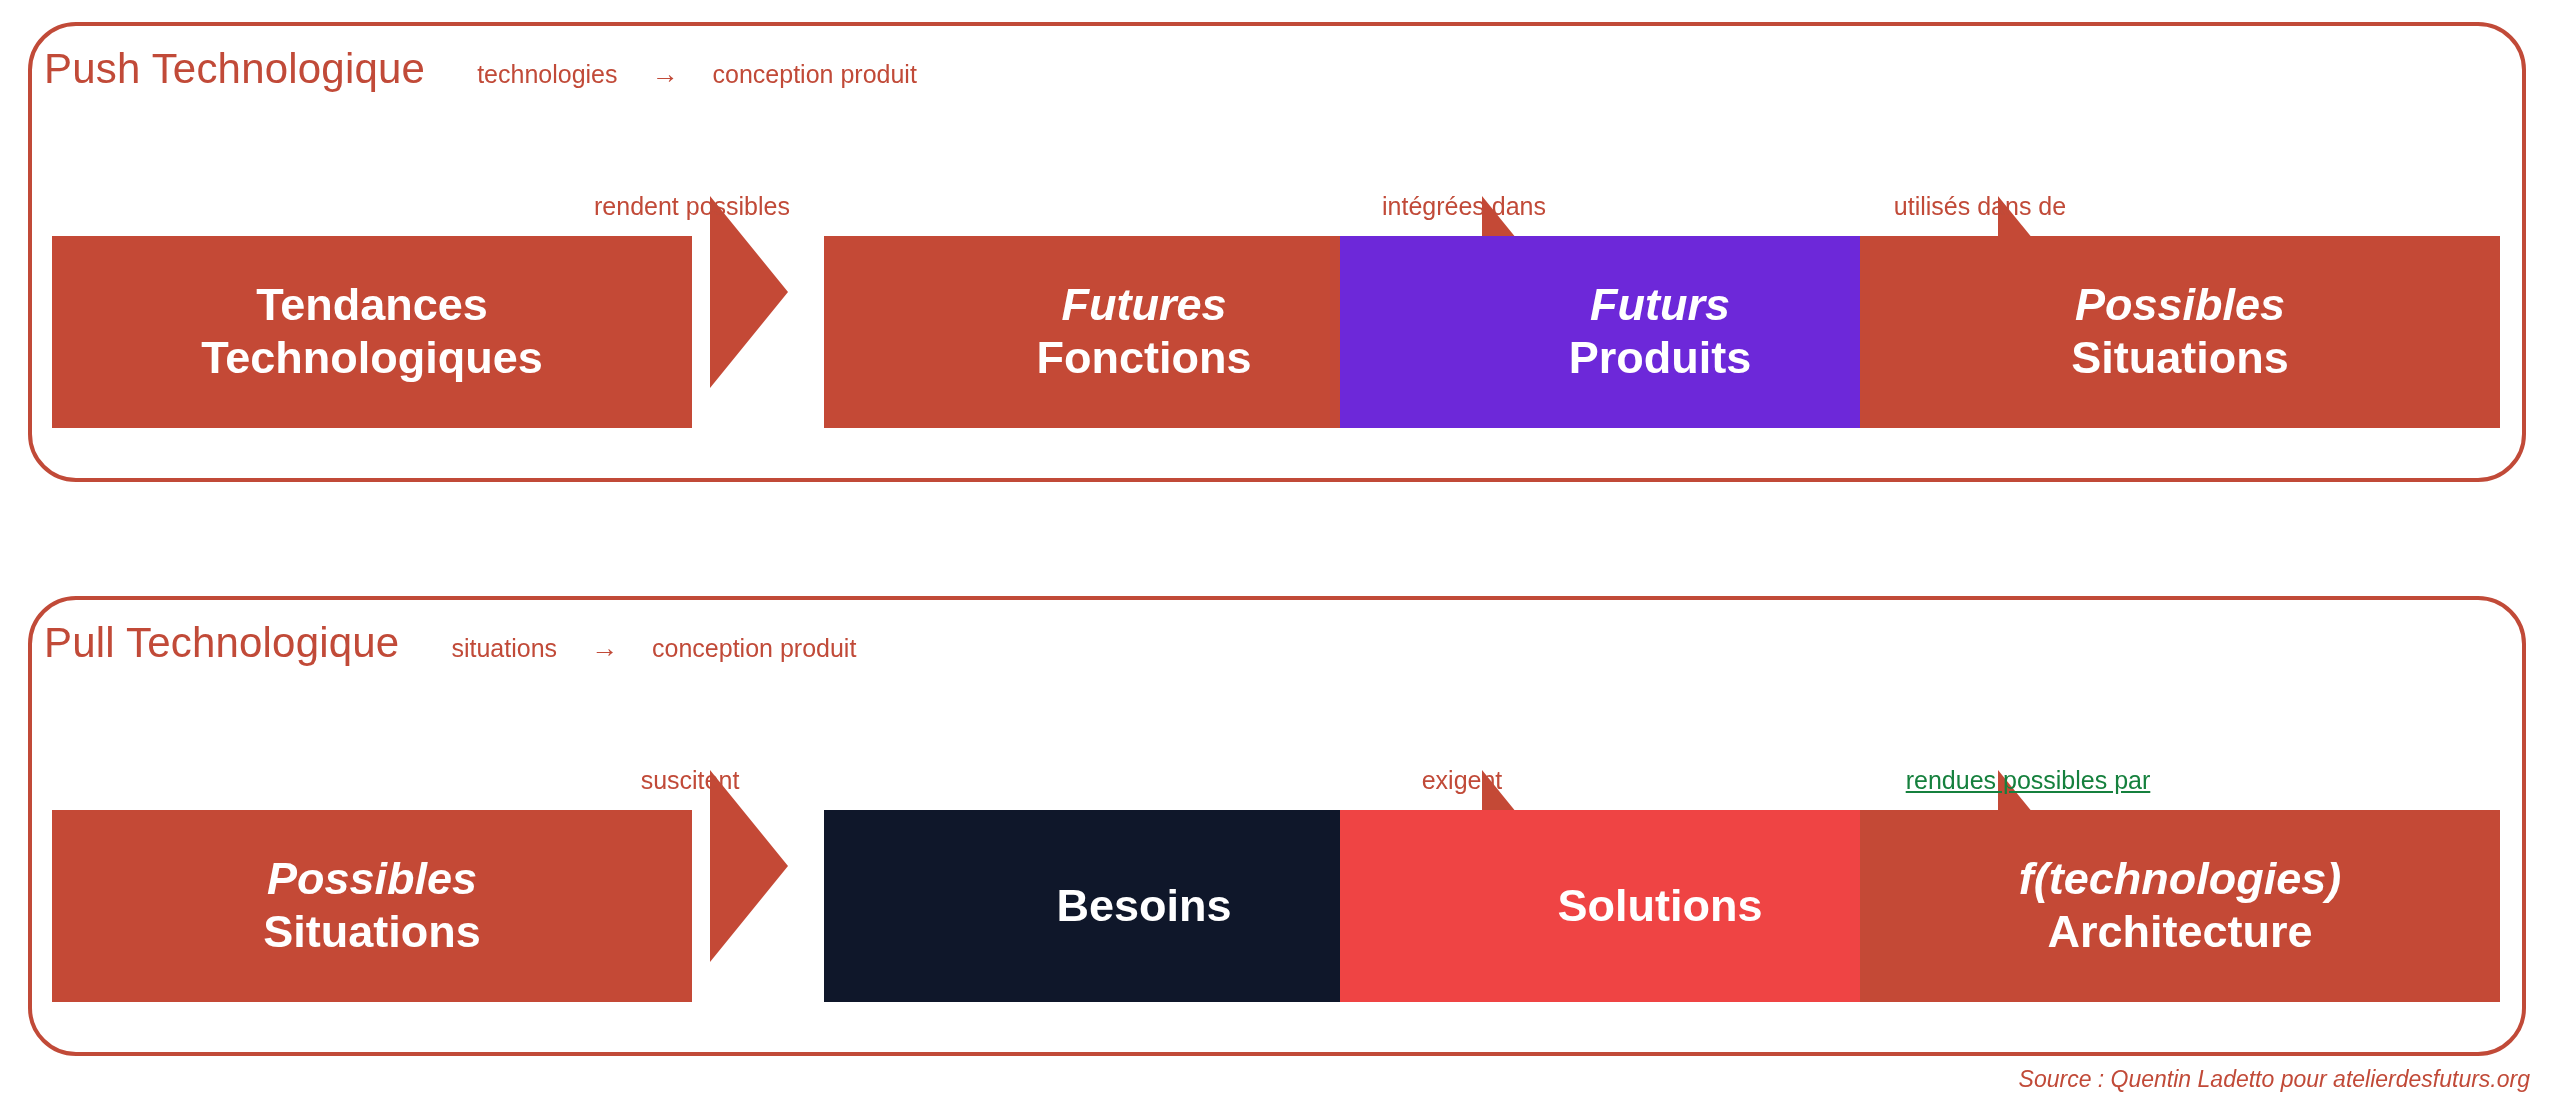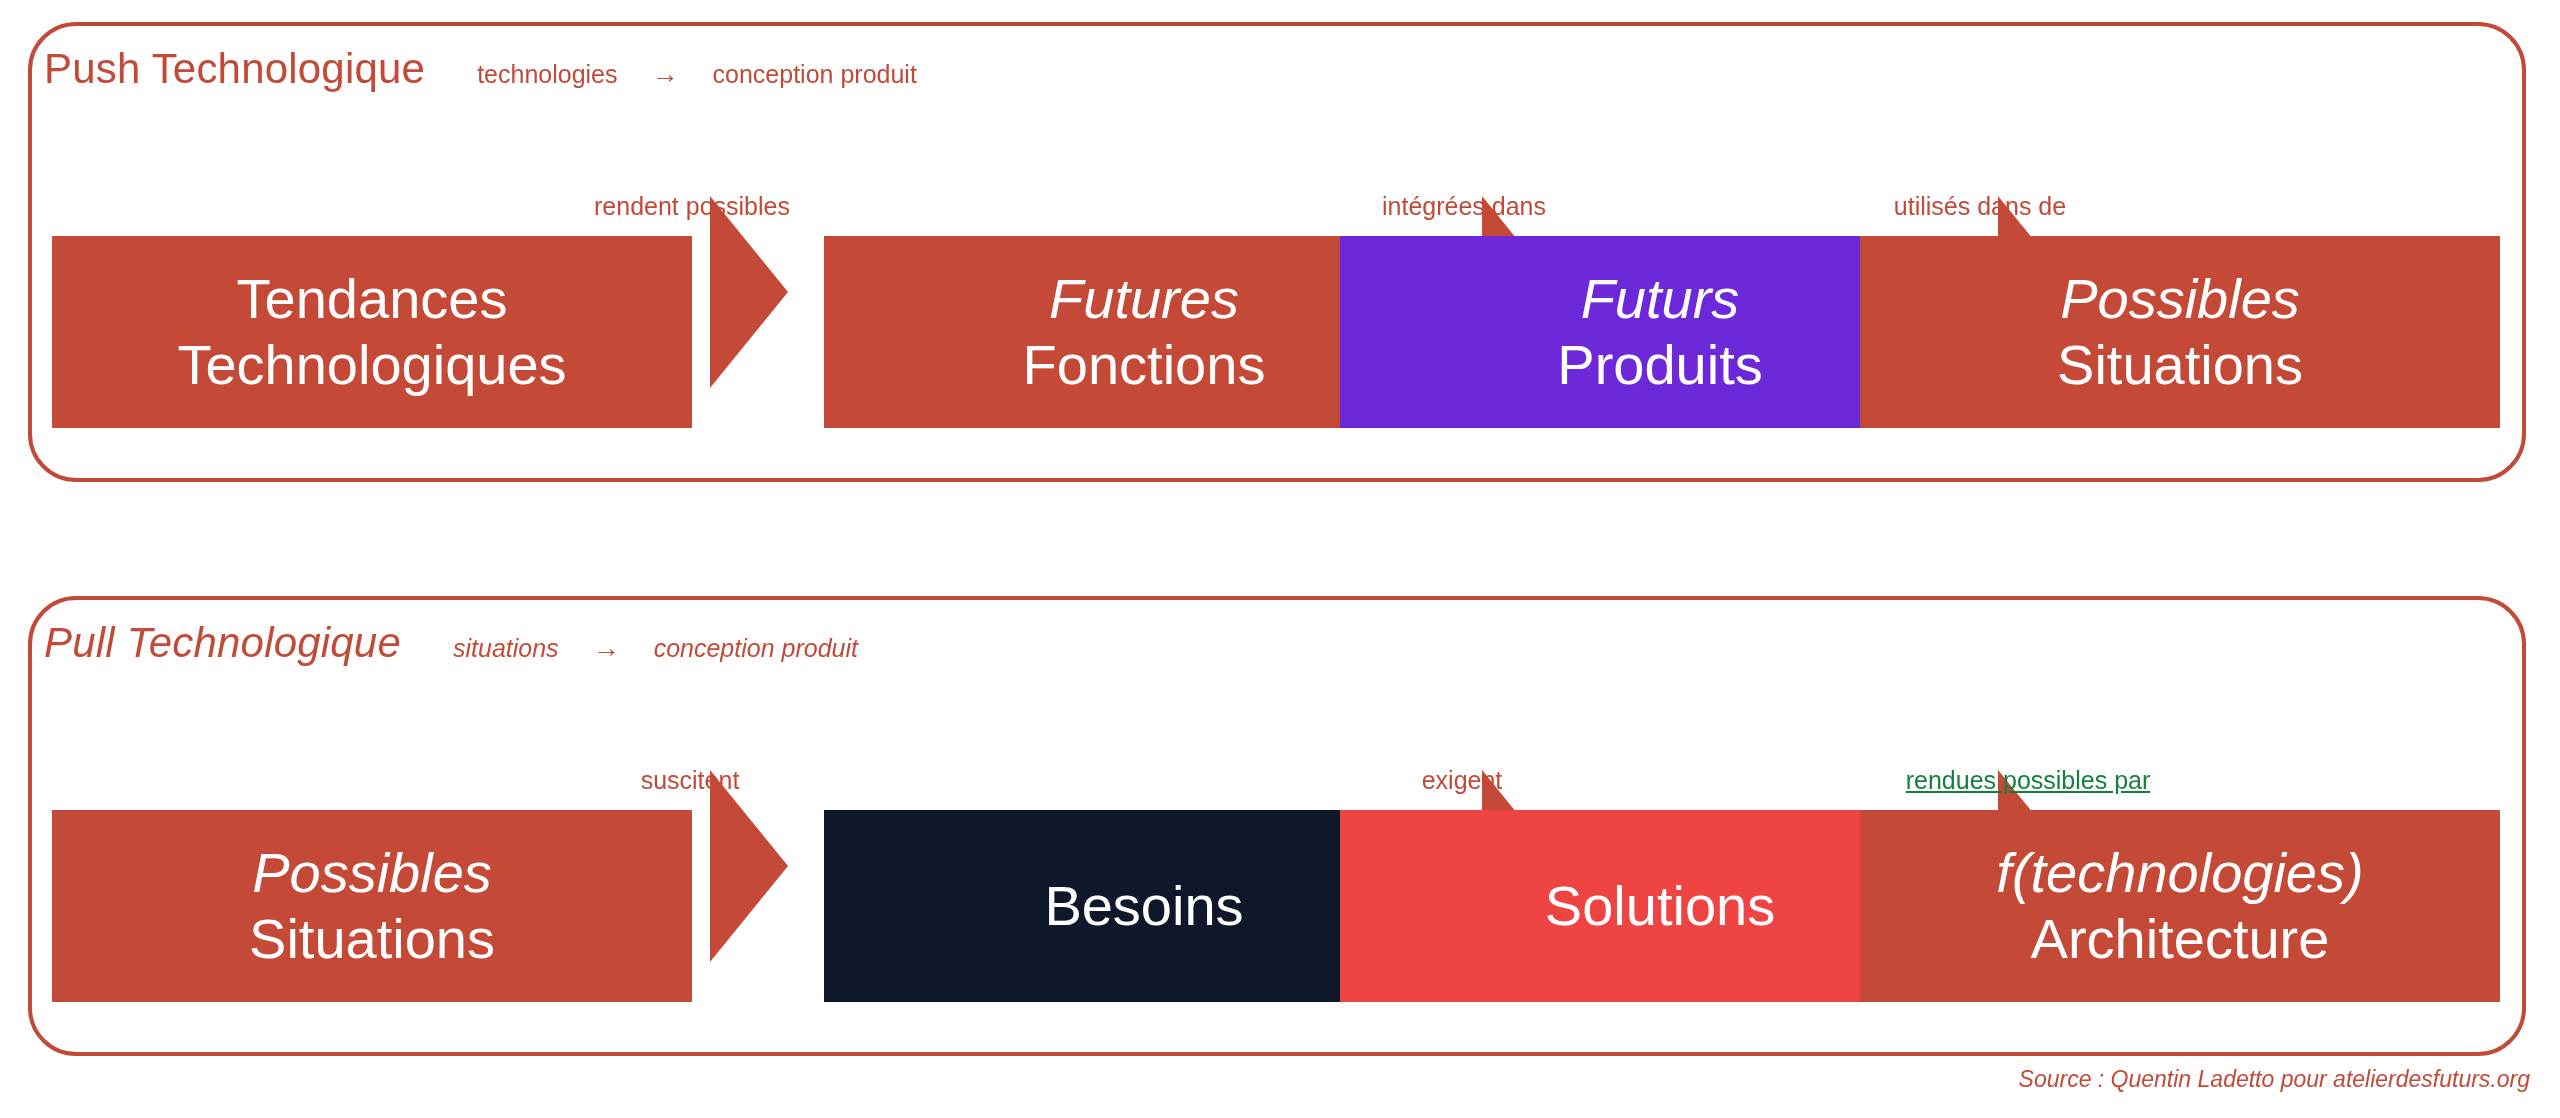--- a/index.html
+++ b/index.html
@@ -35,21 +35,21 @@
 
   
   .panel-head {
     position: absolute;
     left: 44px;
     display: flex;
     align-items: baseline;
     white-space: nowrap;
   }
   #head-push { top: 48px; }
-  #head-pull { top: 48px; font-style: italic; }
+  #head-pull { top: 48px; }
 
   .panel-title {
     color: #C14A38;
     font-size: 42px;
     font-weight: 400;
     letter-spacing: 0.2px;
     line-height: 1;
   }
   .panel-subtitle {
     margin-left: 52px;
@@ -91,22 +91,22 @@
     height: 192px;
     background: #C44936;
     display: flex;
     flex-direction: column;
     align-items: center;
     justify-content: center;
     color: #ffffff;
     text-align: center;
   }
   .box-line {
-    font-size: 56px;
-    font-weight: 400;
+    font-size: 45px;
+    font-weight: 700;
     line-height: 1.17;
     white-space: nowrap;
   }
   .box-line.italic { font-style: italic; }
 
   
   .chevron {
     position: absolute;
     top: 0;
     width: 0;

